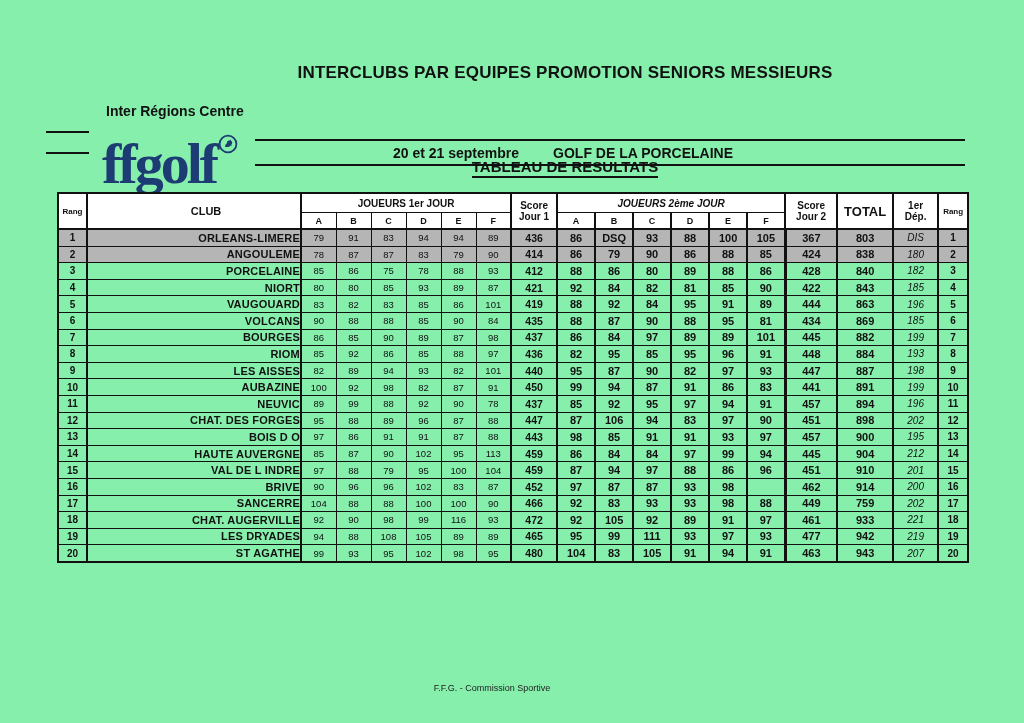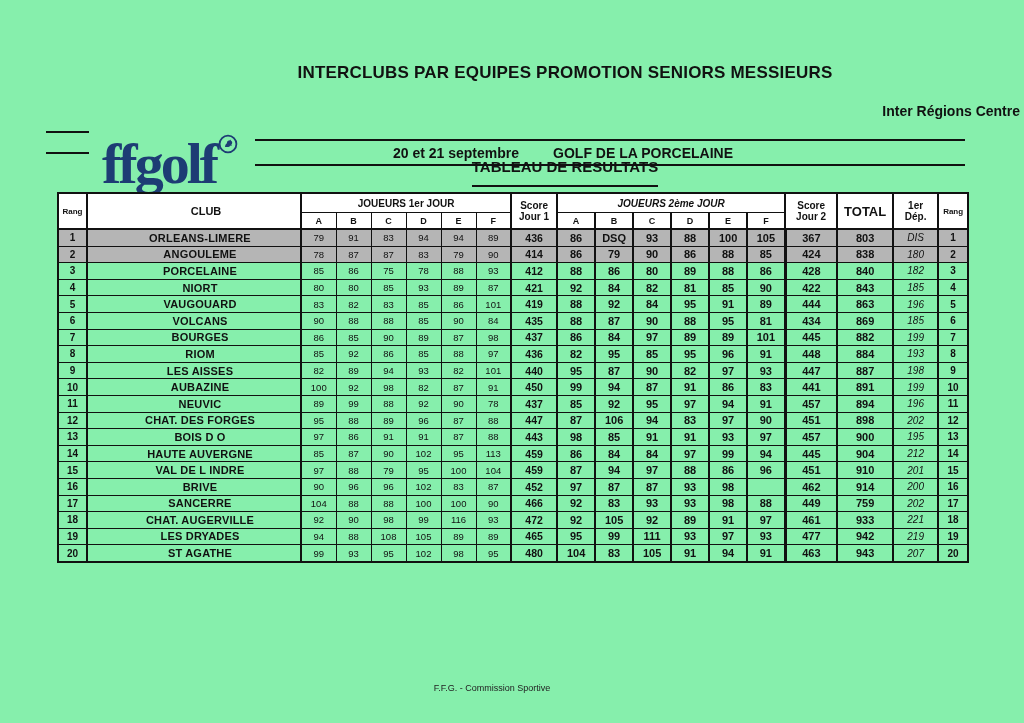--- a/index.html
+++ b/index.html
@@ -1,40 +1,40 @@
 <!DOCTYPE html>
 <html><head>
 <meta charset="utf-8">
 <style>
   html,body{margin:0;padding:0;background:#e8e8e8;}
   .page{position:relative;width:1024px;height:723px;background:#86efac;margin:0 auto;
         font-family:"Liberation Sans",sans-serif;color:#111;overflow:hidden;}
 
   .doc-title{position:absolute;top:63px;left:106px;right:0;text-align:center;
              font-size:17px;font-weight:bold;letter-spacing:.2px;}
-  .doc-subtitle{position:absolute;top:103px;left:106px;right:4px;text-align:right;
+  .doc-subtitle{position:absolute;top:103px;left:106px;right:16px;text-align:left;
                 font-size:14px;font-weight:bold;}
 
   .dashes{position:absolute;left:46px;top:131px;width:43px;height:19px;
           border-top:2px solid #111;border-bottom:2px solid #111;}
 
   .logo{position:absolute;left:102px;top:96px;display:flex;align-items:flex-start;margin-top:32px;}
   .logo-text{font-family:"Liberation Serif",serif;font-weight:bold;font-size:58px;
              line-height:72px;color:#1d3c74;letter-spacing:-3px;}
   .logo-mark{margin-top:6px;margin-left:2px;}
 
   .strip{position:absolute;left:255px;right:59px;top:139px;height:23px;
          border-top:2px solid #111;border-bottom:2px solid #111;
          display:flex;align-items:center;justify-content:center;
          padding-right:94px;font-weight:bold;font-size:14px;}
   .strip .gap{display:inline-block;width:34px;}
 
   .table-title{position:absolute;top:158px;left:106px;right:0;text-align:center;
                font-size:15px;font-weight:bold;}
-  .table-title span{border-bottom:2px solid #111;padding-bottom:10px;}
+  .table-title span{border-bottom:2px solid #111;padding-bottom:1px;}
 
   table.results{position:absolute;top:192px;left:57px;width:910px;
                 border-collapse:collapse;table-layout:fixed;border:2px solid #111;}
   .results th,.results td{border:1px solid #111;padding:0;text-align:center;
                 vertical-align:middle;white-space:nowrap;overflow:hidden;}
   .results thead th{font-weight:bold;background:#fff;}
   .results thead tr.h1 th{height:18px;font-size:10px;}
   .results thead tr.h2 th{height:15px;font-size:9px;}
   th.h-rang{font-size:8px !important;}
   th.h-club{font-size:11px !important;border-left:2px solid #111;border-right:2px solid #111;padding-left:24px;}
@@ -43,21 +43,21 @@
              border-left:2px solid #111;border-right:2px solid #111;}
   th.h-grp2{border-right:2px solid #111;font-style:italic;}
   th.h-total{font-size:13px !important;border-left:2px solid #111;}
   th.h-dep{white-space:pre-line;line-height:1.15;font-size:10px !important;border-left:2px solid #111;}
   th.h-rang2{font-size:8px !important;border-left:2px solid #111;}
   th.h-j2{border-left:2px solid #111;}
 
   .results tbody td{height:15.6px;}
   .results tbody tr:first-child td{border-top:2px solid #111;}
   td.c-rang{font-size:10px;font-weight:bold;}
-  td.c-club{font-size:11px;font-weight:bold;text-align:center;padding-left:12px;
+  td.c-club{font-size:11px;font-weight:bold;text-align:right;padding-left:12px;
             letter-spacing:.2px;border-left:2px solid #111;border-right:2px solid #111;}
   td.c-j1{font-size:9.5px;}
   td.c-s1{font-size:10.5px;font-weight:bold;border-left:2px solid #111;border-right:2px solid #111;}
   td.c-j2{font-size:11px;font-weight:bold;border-left:2px solid #111;}
   td.c-s2{font-size:11px;font-weight:bold;border-left:3px solid #111;}
   td.c-total{font-size:11px;font-weight:bold;border-left:2px solid #111;}
   td.c-dep{font-size:10px;font-style:italic;border-left:2px solid #111;}
   td.c-rang2{font-size:10px;font-weight:bold;border-left:2px solid #111;}
   tr.hl td{background:#b5b5b5;}
 

